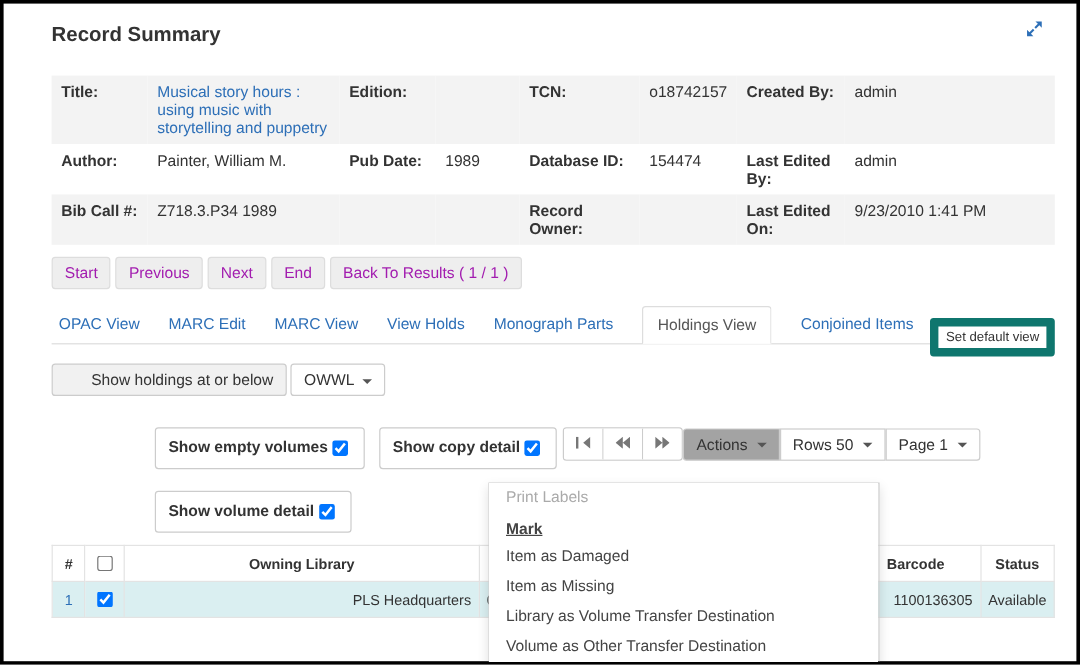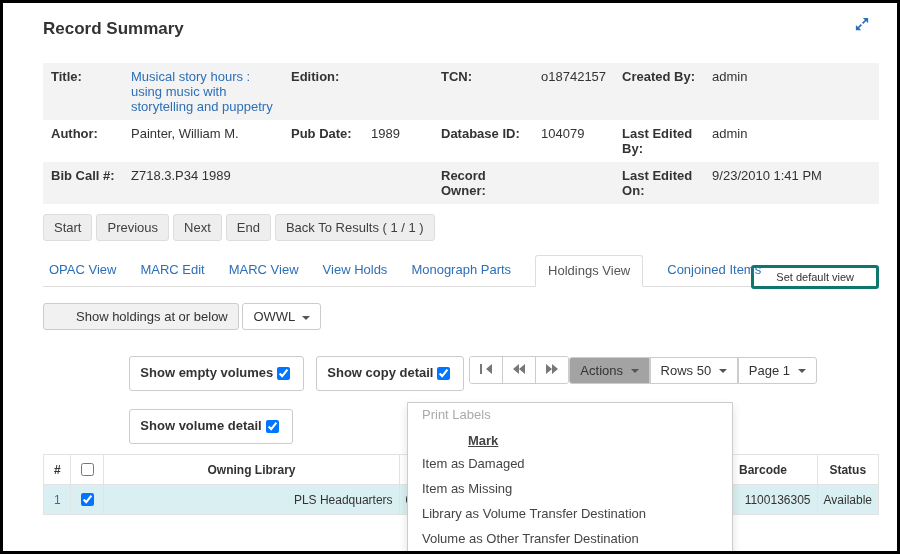--- a/index.html
+++ b/index.html
@@ -52,21 +52,21 @@
     display: inline-block;
     border: 1px solid #ccc;
     border-radius: 3px;
     background: #fff;
     padding: 5px 10px;
     font-size: 13px;
     color: #333;
     cursor: pointer;
     margin-right: 4px;
   }
-  .btn-grey { background: #eee; color:#404040; border-color:#ddd; }
+  .btn-grey { background: #eee; color:#a21caf; border-color:#ddd; }
   .btn-group { display:inline-flex; }
   .caret {
     display: inline-block;
     width: 0; height: 0;
     margin-left: 4px;
     vertical-align: middle;
     border-top: 4px solid #555;
     border-right: 4px solid transparent;
     border-left: 4px solid transparent;
   }
@@ -89,23 +89,23 @@
     border-bottom: 1px solid #fff;
     border-radius: 3px 3px 0 0;
     padding: 7px 12px 8px;
     margin-bottom: -1px;
     background: #fff;
   }
   .default-view {
     float: right;
     margin-top: -22px;
     font-size: 11px;
-    border: 3px solid #0f766e;
+    border: 7px solid #0f766e;
     border-radius: 3px;
-    padding: 3px 22px;
+    padding: 3px 6px;
     background: #fff;
     cursor: pointer;
   }
   .holdings-filter-row { margin-top: 16px; }
   .holdings-filter-row .btn.shade { background:#f1f1f1;padding-left:32px; }
   .grid-toolbar-row {
     margin-top: 26px;
     display: flex;
     justify-content: center;
     align-items: flex-start;
@@ -156,21 +156,21 @@
     border-radius: 0 0 3px 3px;
     box-shadow: 0 4px 10px rgba(0,0,0,.12);
     font-size: 13px;
     color: #444;
     padding: 4px 0 6px;
     overflow-y: scroll;
     height: 170px;
   }
   .dropdown .item { padding: 5px 14px; cursor:pointer;}
   .dropdown .item.cut { color:#aaa; padding-top:0;}
-  .dropdown .hdr { font-weight:700; text-decoration: underline; padding: 6px 14px 3px; margin-left: 46px;}
+  .dropdown .hdr { font-weight:700; text-decoration: underline; padding: 6px 14px 3px;}
 </style>
 </head>
 <body>
 
 <div class="outer">
 
   <span class="pull-right-icon">
     <svg width="14" height="14" viewBox="0 0 16 16">
         <path fill="#2d6fb7" d="M9 1h6v6l-2.3-2.3L9.4 8 8 6.6l3.3-3.3L9 1zM7 15H1V9l2.3 2.3L6.6 8 8 9.4l-3.3 3.3L7 15z"></path>
       </svg>
@@ -189,21 +189,21 @@
       <td style="width:80px;">o18742157</td>
       <td class="lab" style="width:90px;">Created By:</td>
       <td>admin</td>
     </tr>
     <tr>
       <td class="lab">Author:</td>
       <td>Painter, William M.</td>
       <td class="lab">Pub Date:</td>
       <td>1989</td>
       <td class="lab">Database ID:</td>
-      <td>104079</td>
+      <td>154474</td>
       <td class="lab">Last Edited By:</td>
       <td>admin</td>
     </tr>
     <tr class="shade">
       <td class="lab">Bib Call #:</td>
       <td>Z718.3.P34 1989</td>
       <td></td>
           <td></td>
       <td class="lab">Record Owner:</td>
       <td></td>

